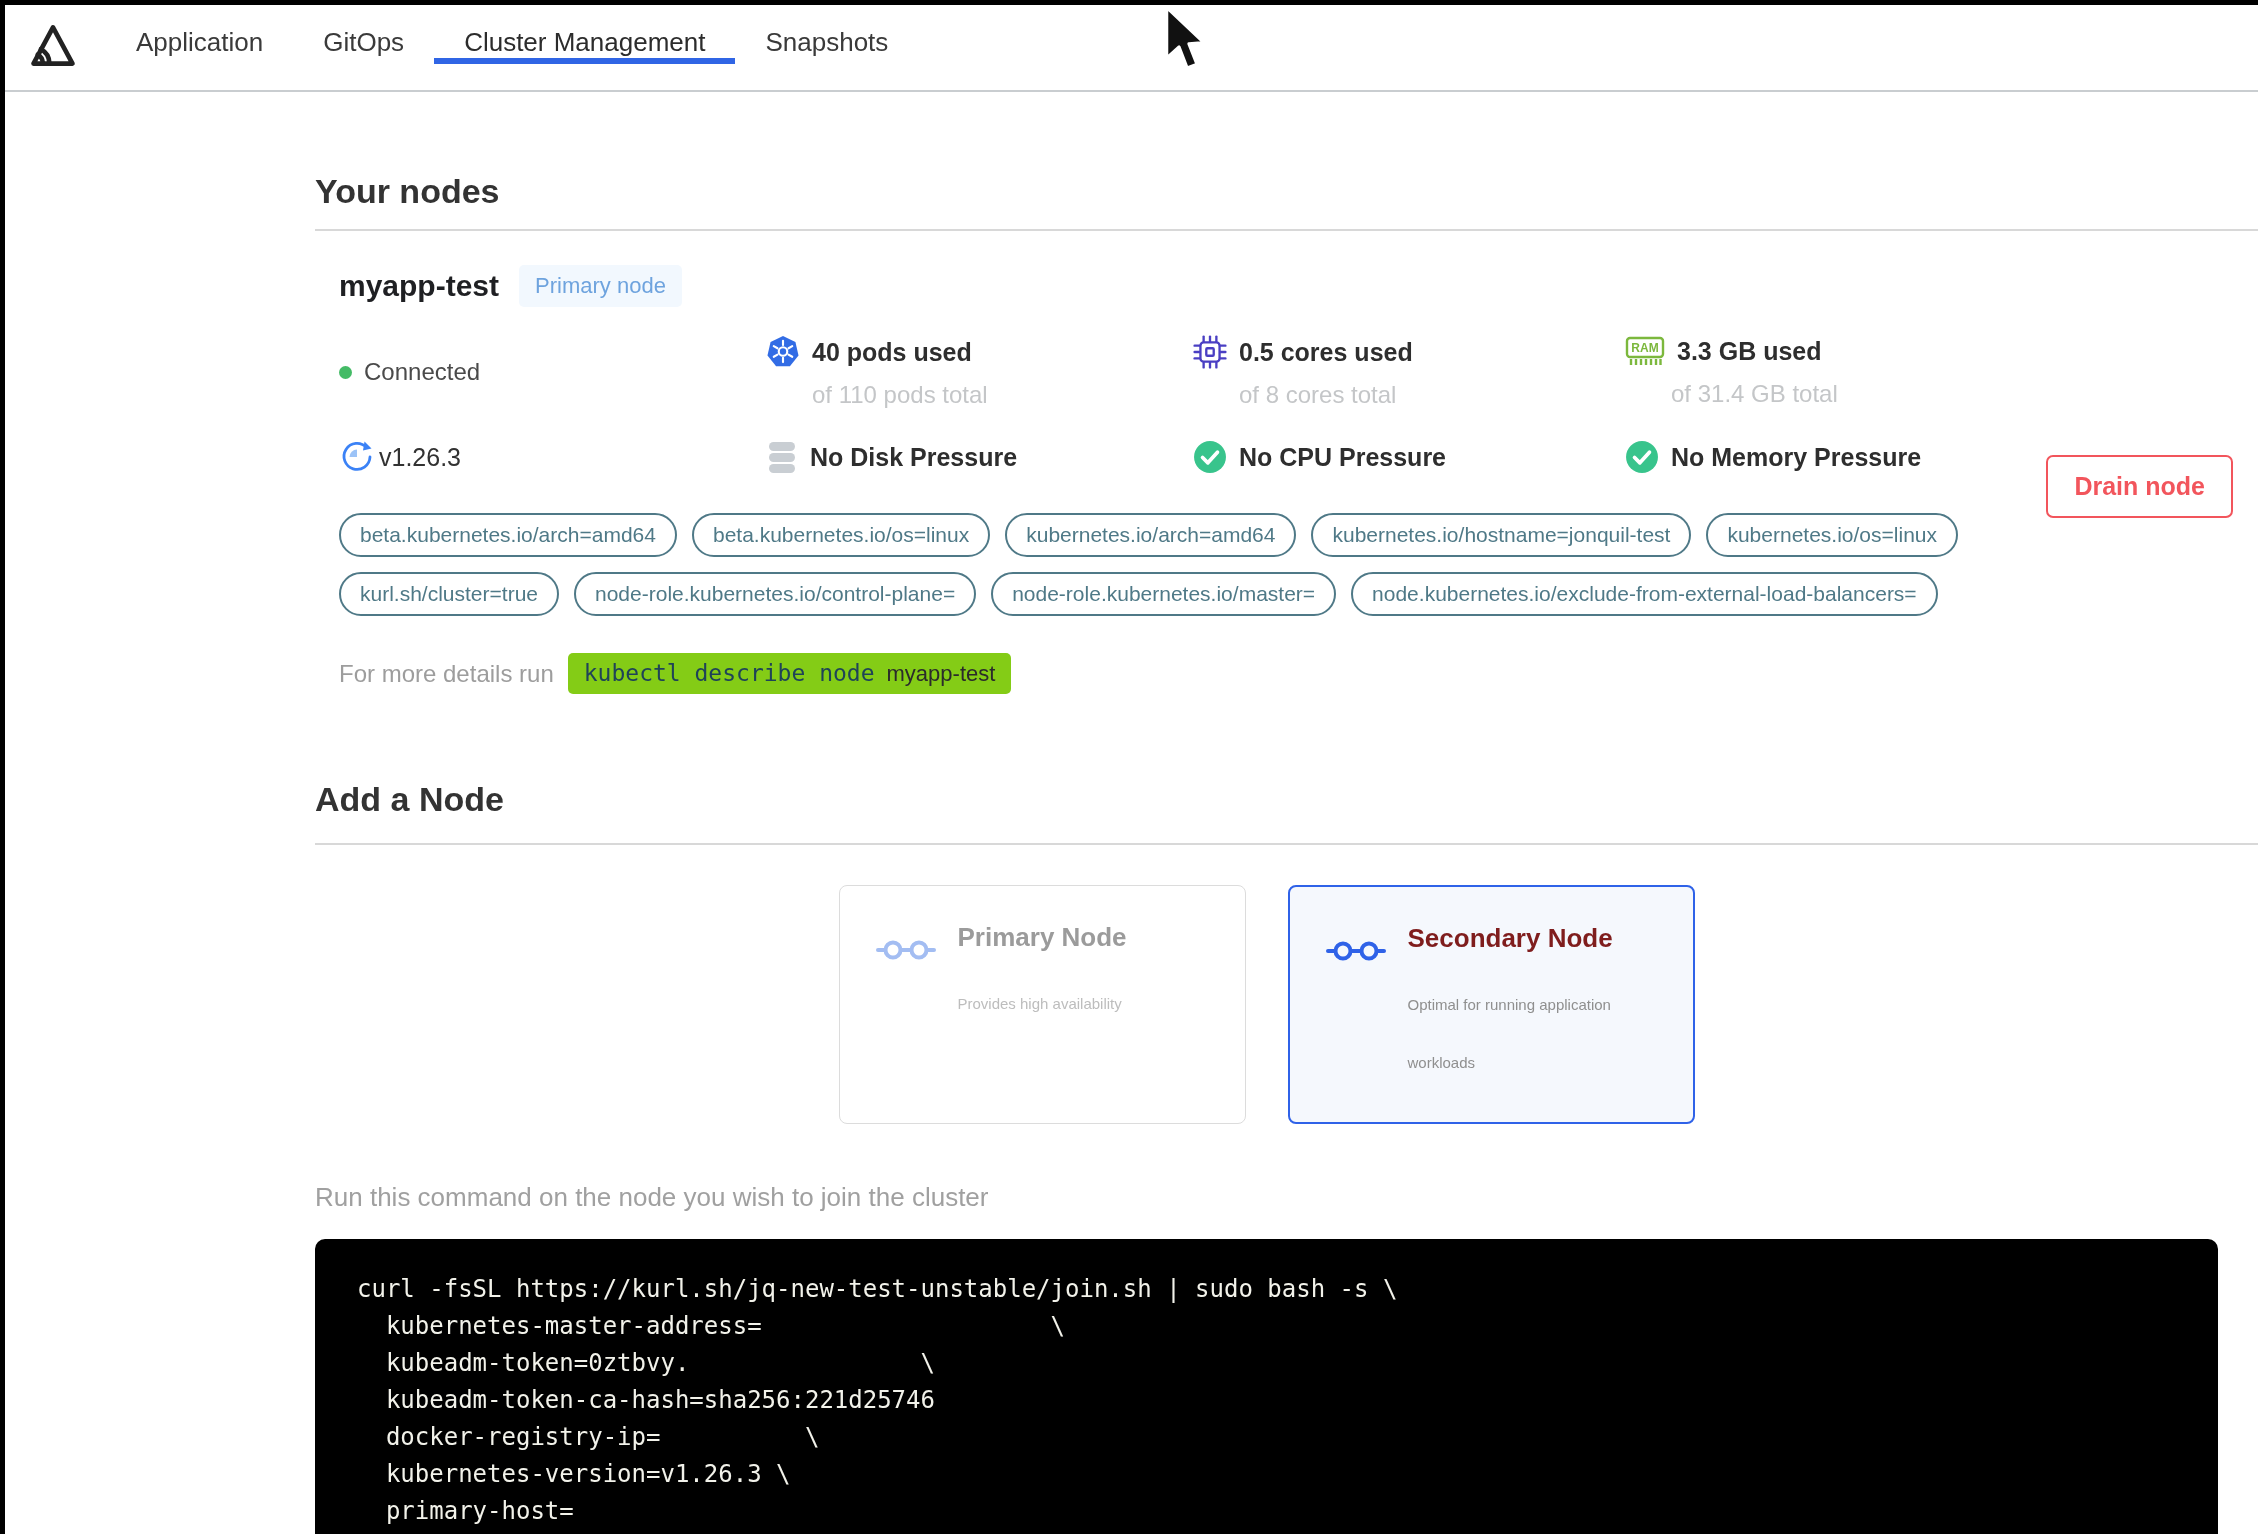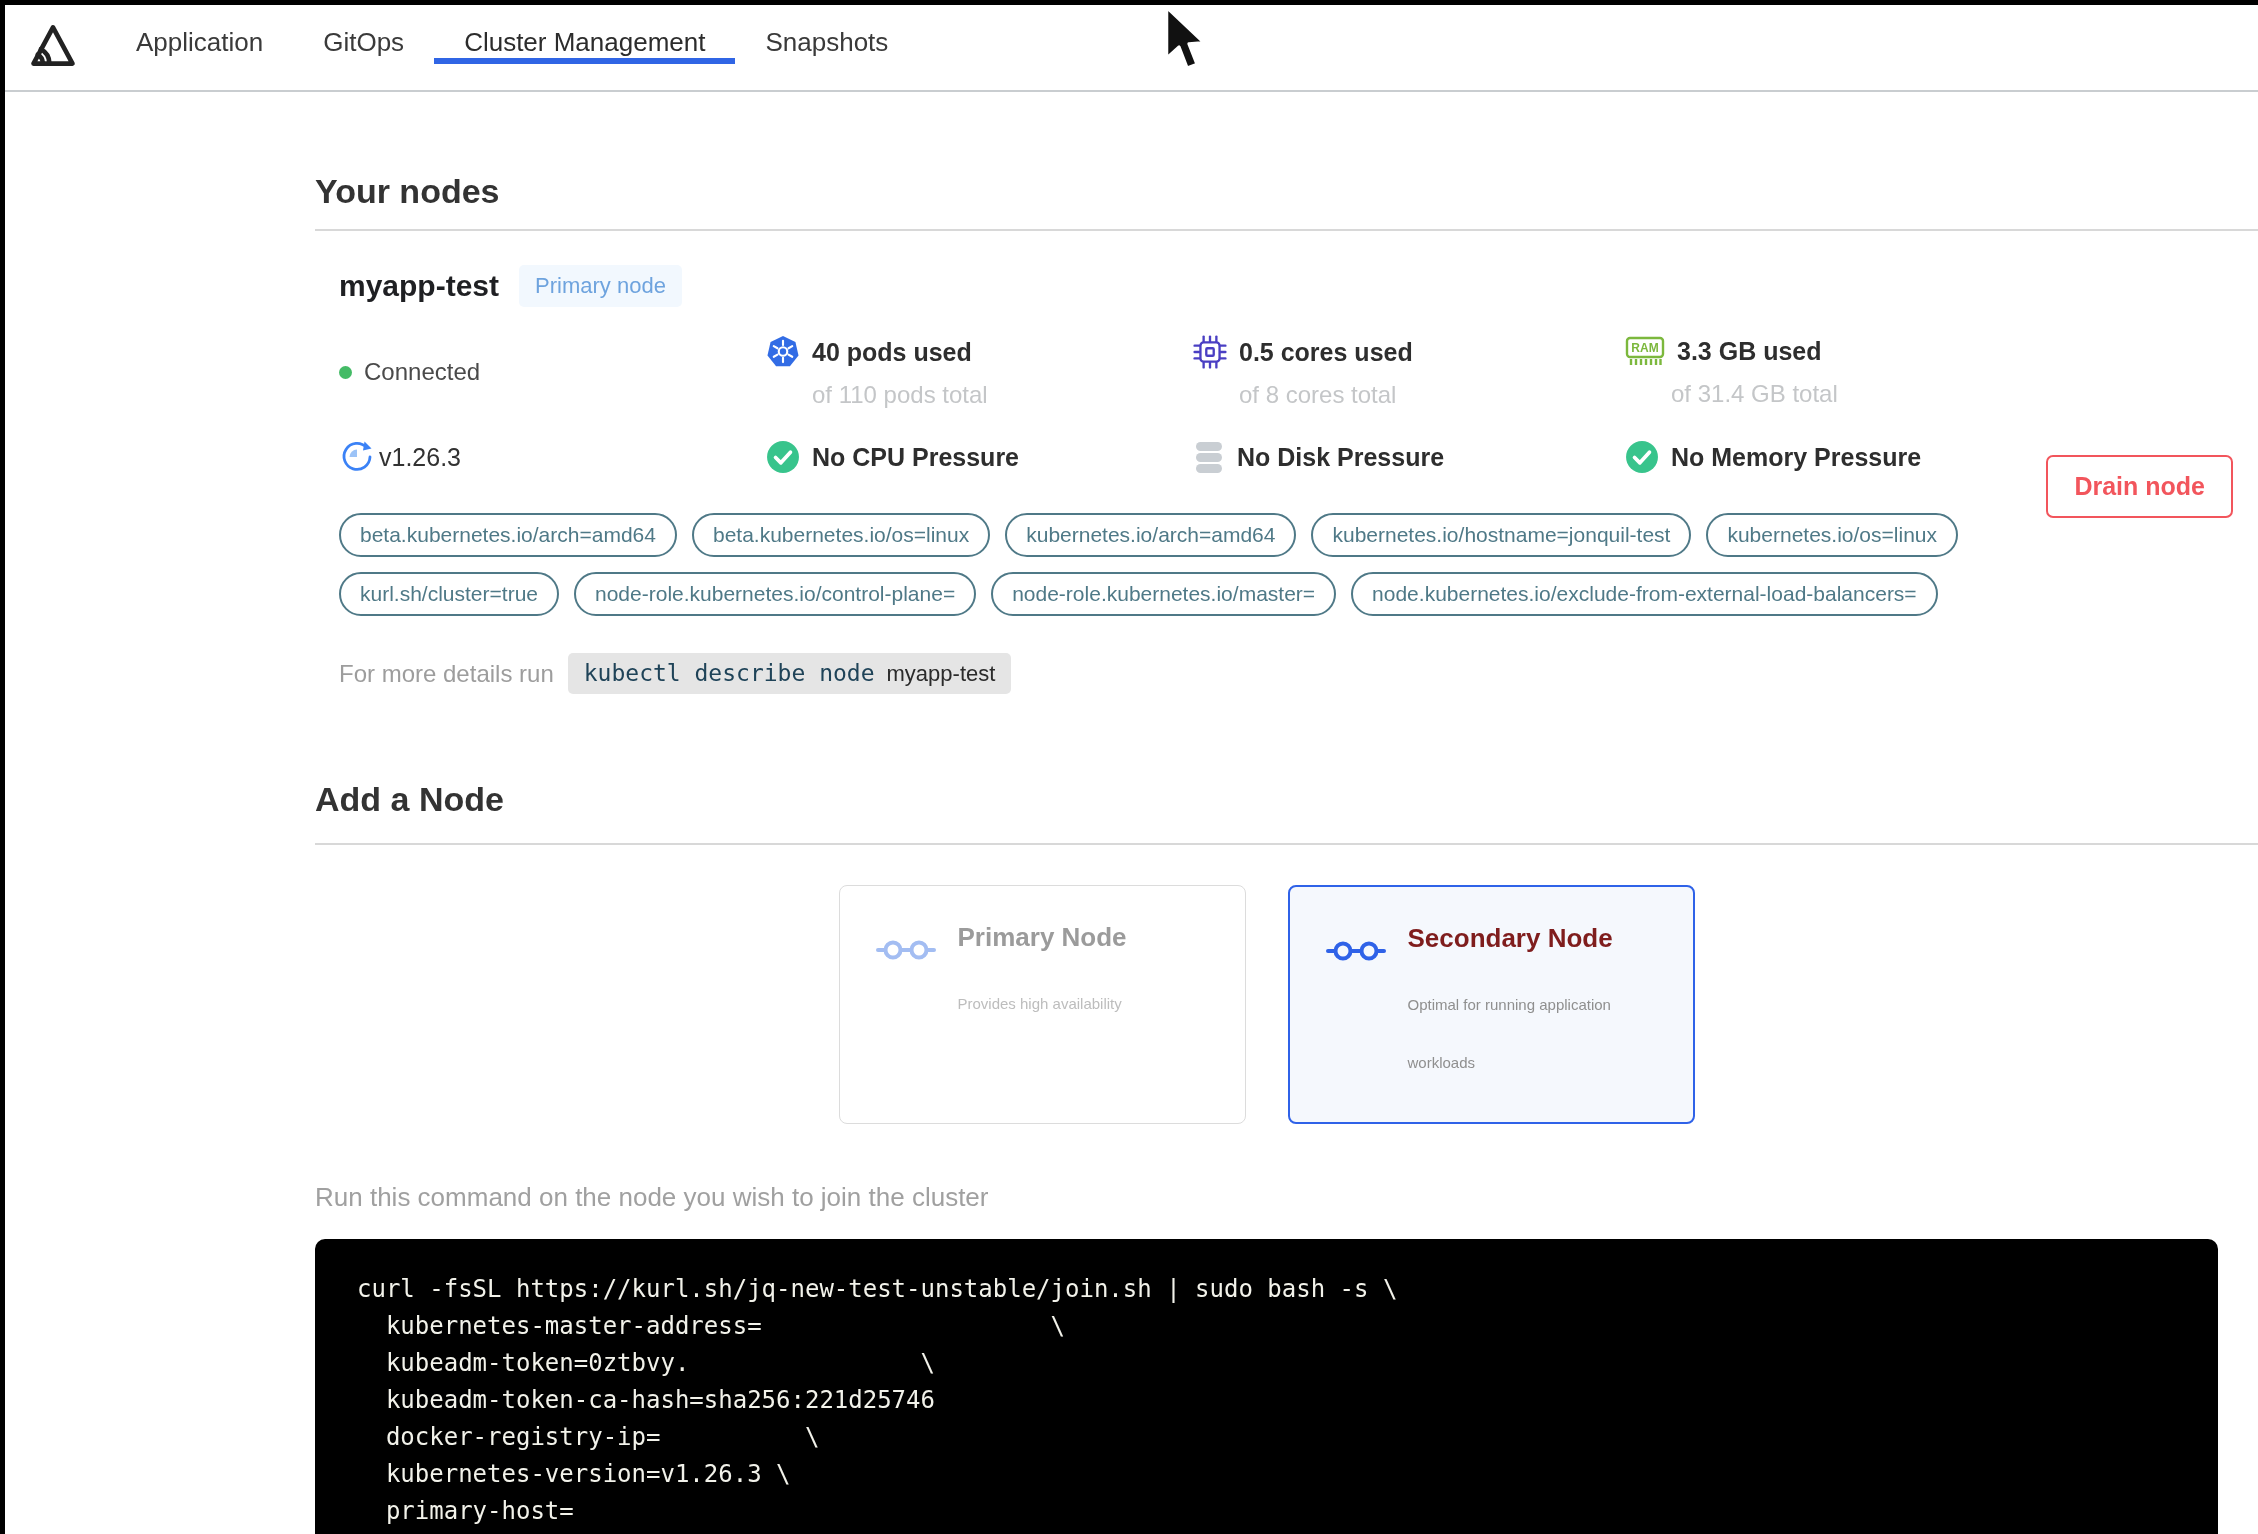--- a/index.html
+++ b/index.html
@@ -41,21 +41,21 @@
   .drain-btn { position:absolute; top:190px; right:-15px; background:#fff; border:2px solid #f2555c;
                color:#f2555c; font-size:25px; font-weight:700; padding:15px 26px; border-radius:7px;
                cursor:pointer; font-family:inherit; }
 
   .labels-wrap { margin-top:38px; max-width:1705px; display:flex; flex-wrap:wrap; }
   .k8s-label { font-size:21px; font-weight:500; color:#4f7987; border:2px solid #4f7987;
                border-radius:999px; padding:8px 19px; margin:0 15px 15px 0; background:#fff; white-space:nowrap; }
 
   .details-row { margin-top:22px; display:flex; align-items:center; gap:14px; }
   .details-prefix { font-size:24px; color:#9d9d9d; }
-  .code-chip { background:#e5e5e5; border-radius:5px; padding:7px 16px; display:flex; align-items:baseline; gap:12px; }
+  .code-chip { background:#84cc16; border-radius:5px; padding:7px 16px; display:flex; align-items:baseline; gap:12px; }
   .code-chip .mono { font-family:"DejaVu Sans Mono", monospace; font-size:23px; color:#1f4358; }
   .code-chip .plain { font-size:22px; color:#2b2b2b; }
 
   
   .addnode { margin-top:86px; }
   .addnode .divider { margin-top:24px; }
   .cards { margin-top:40px; display:flex; justify-content:center; gap:42px; }
   .node-card { width:407px; min-height:173px; border:1px solid #dcdcdc; border-radius:8px; background:#fff;
                display:flex; gap:22px; padding:36px 0 30px 36px; cursor:pointer; }
   .node-card .card-icon { color:#a3bdf2; margin-top:14px; }
@@ -184,36 +184,36 @@
             <svg width="36" height="36" viewBox="0 0 36 36" fill="none">
               <path d="M27.5,8.5 A13,13 0 1 0 31,18" stroke="#3b82f6" stroke-width="2.8" stroke-linecap="round"></path>
               <polygon points="25.5,2.5 32.5,9.5 24,11.5" fill="#3b82f6"></polygon>
               <path d="M18,18 L18,10.5 A7.5,7.5 0 0 0 10.5,18 Z" fill="#9cc3f7"></path>
             </svg>
           </span>
           <span>v1.26.3</span>
         </div>
         <div class="stat-line">
           <span class="icon">
-            <svg width="34" height="34" viewBox="0 0 32 32">
-              <circle cx="16" cy="16" r="15" fill="#38c48c"></circle>
-              <polyline points="9,16.5 14,21.5 23,11.5" stroke="#fff" stroke-width="3.5" fill="none" stroke-linecap="round" stroke-linejoin="round"></polyline>
-            </svg>
-          </span>
-          <span>No CPU Pressure</span>
-        </div>
-        <div class="stat-line">
-          <span class="icon">
             <svg width="32" height="34" viewBox="0 0 32 34" fill="#c9ced3">
               <rect x="3" y="2" width="26" height="9" rx="4.5"></rect>
               <rect x="3" y="13" width="26" height="9" rx="4.5"></rect>
               <rect x="3" y="24" width="26" height="9" rx="4.5"></rect>
             </svg>
           </span>
           <span>No Disk Pressure</span>
+        </div>
+        <div class="stat-line">
+          <span class="icon">
+            <svg width="34" height="34" viewBox="0 0 32 32">
+              <circle cx="16" cy="16" r="15" fill="#38c48c"></circle>
+              <polyline points="9,16.5 14,21.5 23,11.5" stroke="#fff" stroke-width="3.5" fill="none" stroke-linecap="round" stroke-linejoin="round"></polyline>
+            </svg>
+          </span>
+          <span>No CPU Pressure</span>
         </div>
         <div class="stat-line">
           <span class="icon">
             <svg width="34" height="34" viewBox="0 0 32 32">
               <circle cx="16" cy="16" r="15" fill="#38c48c"></circle>
               <polyline points="9,16.5 14,21.5 23,11.5" stroke="#fff" stroke-width="3.5" fill="none" stroke-linecap="round" stroke-linejoin="round"></polyline>
             </svg>
           </span>
           <span>No Memory Pressure</span>
         </div>

